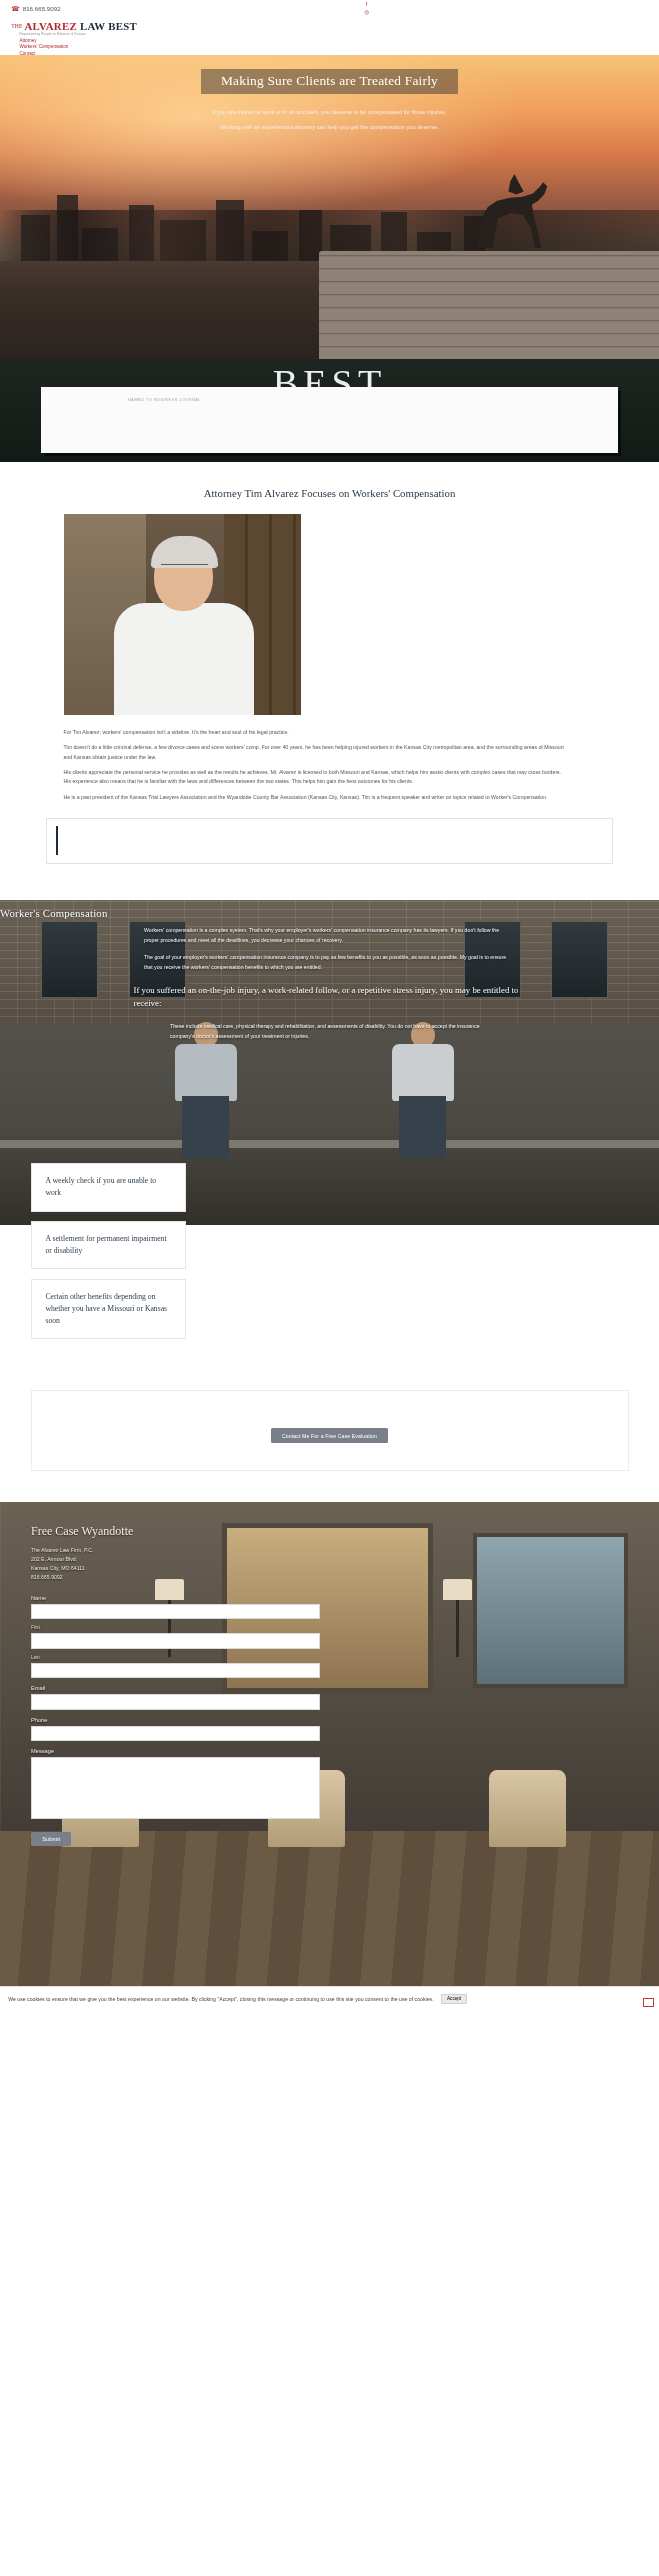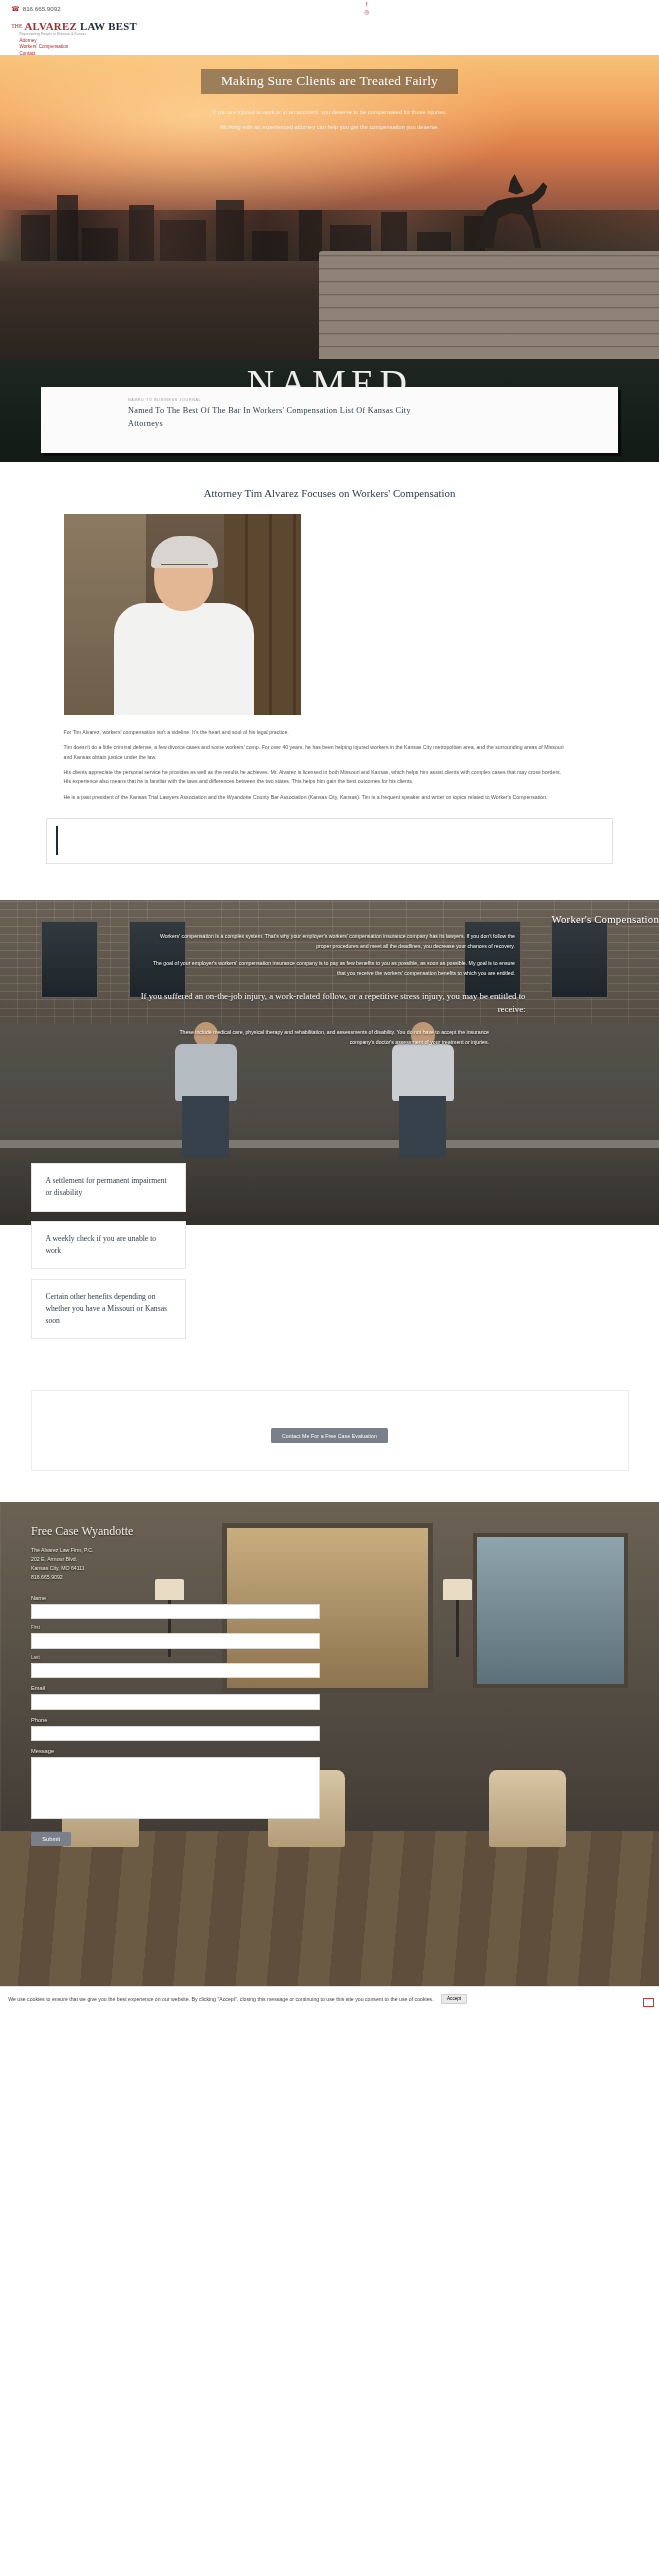--- a/index.html
+++ b/index.html
@@ -315,22 +315,22 @@
   .worker .shirt { position:absolute; bottom:57px; width:62px; height:57px; background:#cfd6dc; border-radius:7.2px 7.2px 3.1px 3.1px;}
   .worker .pants { position:absolute; bottom:0; left:7.2px; width:47px; height:62px; background:#3f4a56;}
   .worker .head { position:absolute; bottom:110px; left:18.5px; width:24px; height:26px; border-radius:50%; background:#d9ae86;}
   .worker.w2 .shirt { background:#e8ebee; }
   .wc-overlay {
     position:absolute; inset:0;
     background: rgba(0,0,0,.12);
   }
   .wc-inner {
     position:relative; z-index:3;
-    text-align:right;
-    padding-top: 13px;
+    text-align:left;
+    padding-top: 7px;
     color:#fff;
   }
   .wc-inner h2 {
     font-family:"Liberation Serif", serif;
     font-weight:normal;
     font-size: 10.8px;
     letter-spacing:0.2px;
     text-shadow: 0 0.5px 1.5px rgba(0,0,0,.5);
   }
   .wc-inner p {
@@ -584,24 +584,23 @@
   <div class="hero-banner">
     <h1>Making Sure Clients are Treated Fairly</h1>
   </div>
   <div class="hero-sub">
     <p>If you are injured at work or in an accident, you deserve to be compensated for those injuries.</p>
     <p>Working with an experienced attorney can help you get the compensation you deserve.</p>
   </div>
 </section>
 
 <section class="award-band">
-  <div class="best-word">NAMED</div>
+  <div class="best-word">BEST</div>
   <div class="award-card">
     <div class="eyebrow">NAMED TO BUSINESS JOURNAL</div>
-    <h2>Named To The Best Of The Bar In Workers' Compensation List Of Kansas City Attorneys</h2>
   </div>
 </section>
 
 <section class="attorney">
   <h2>Attorney Tim Alvarez Focuses on Workers' Compensation</h2>
   <div class="att-body">
     <div class="portrait">
       <div class="wall"></div>
       <div class="door"></div>
       <div class="person-body"></div>
@@ -646,22 +645,22 @@
   <div class="wc-inner">
     <h2>Worker's Compensation</h2>
     <p>Workers' compensation is a complex system. That's why your employer's workers' compensation insurance company has its lawyers. If you don't follow the proper procedures and meet all the deadlines, you decrease your chances of recovery.</p>
     <p>The goal of your employer's workers' compensation insurance company is to pay as few benefits to you as possible, as soon as possible. My goal is to ensure that you receive the workers' compensation benefits to which you are entitled.</p>
     <p class="highlight">If you suffered an on-the-job injury, a work-related follow, or a repetitive stress injury, you may be entitled to receive:</p>
     <p class="sub2">These include medical care, physical therapy and rehabilitation, and assessments of disability. You do not have to accept the insurance company's doctor's assessment of your treatment or injuries.</p>
   </div>
 </section>
 
 <section class="benefits">
+  <div class="bcard">A weekly check if you are unable to work</div>
   <div class="bcard">A settlement for permanent impairment or disability</div>
-  <div class="bcard">A weekly check if you are unable to work</div>
   <div class="bcard">Certain other benefits depending on whether you have a Missouri or Kansas soon</div>
 </section>
 
 <section class="cases">
   <button class="btn">Contact Me For a Free Case Evaluation</button>
 </section>
 
 <section class="contact">
   <div class="contact-bg">
     <div class="glasswall"></div>

